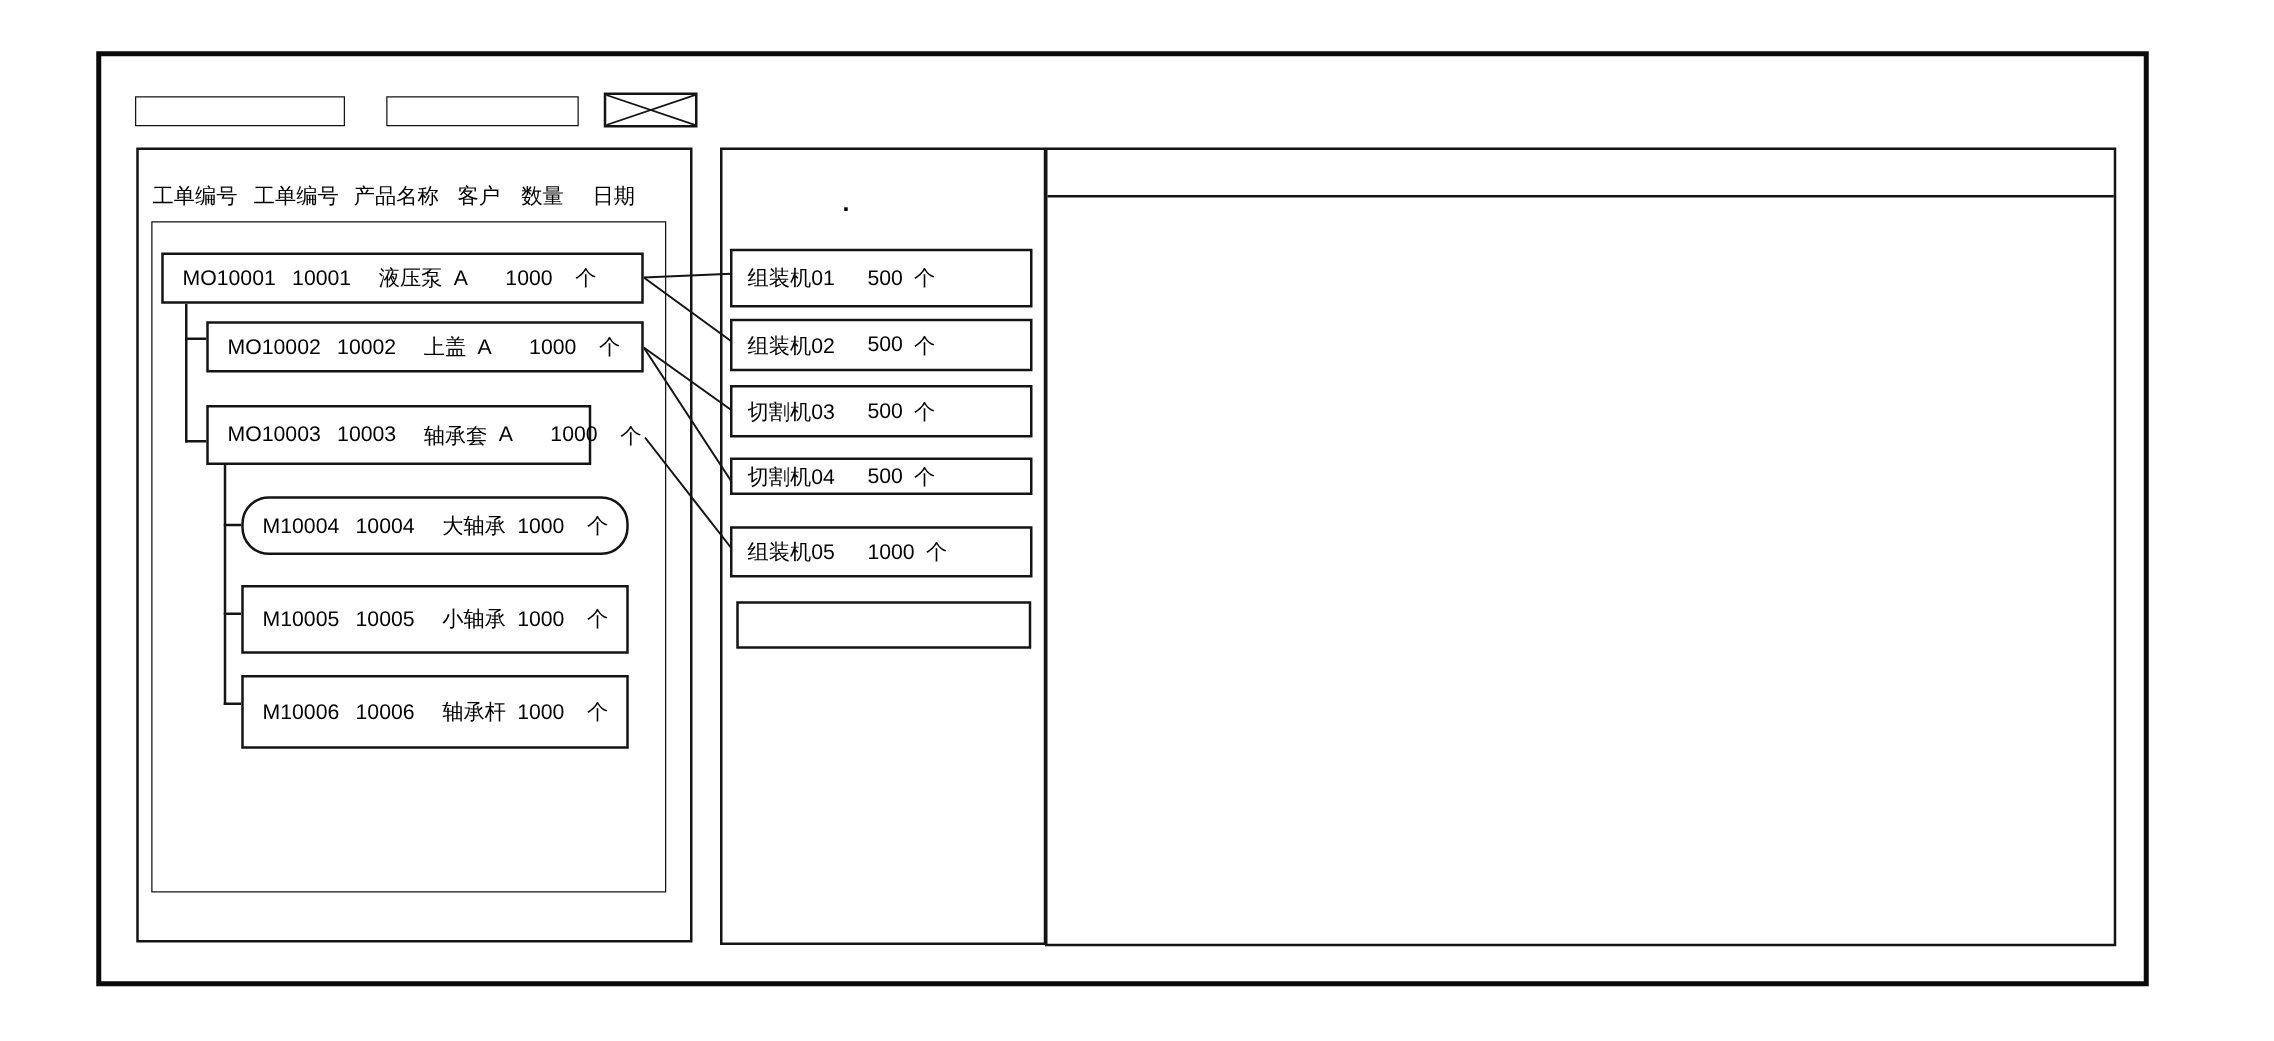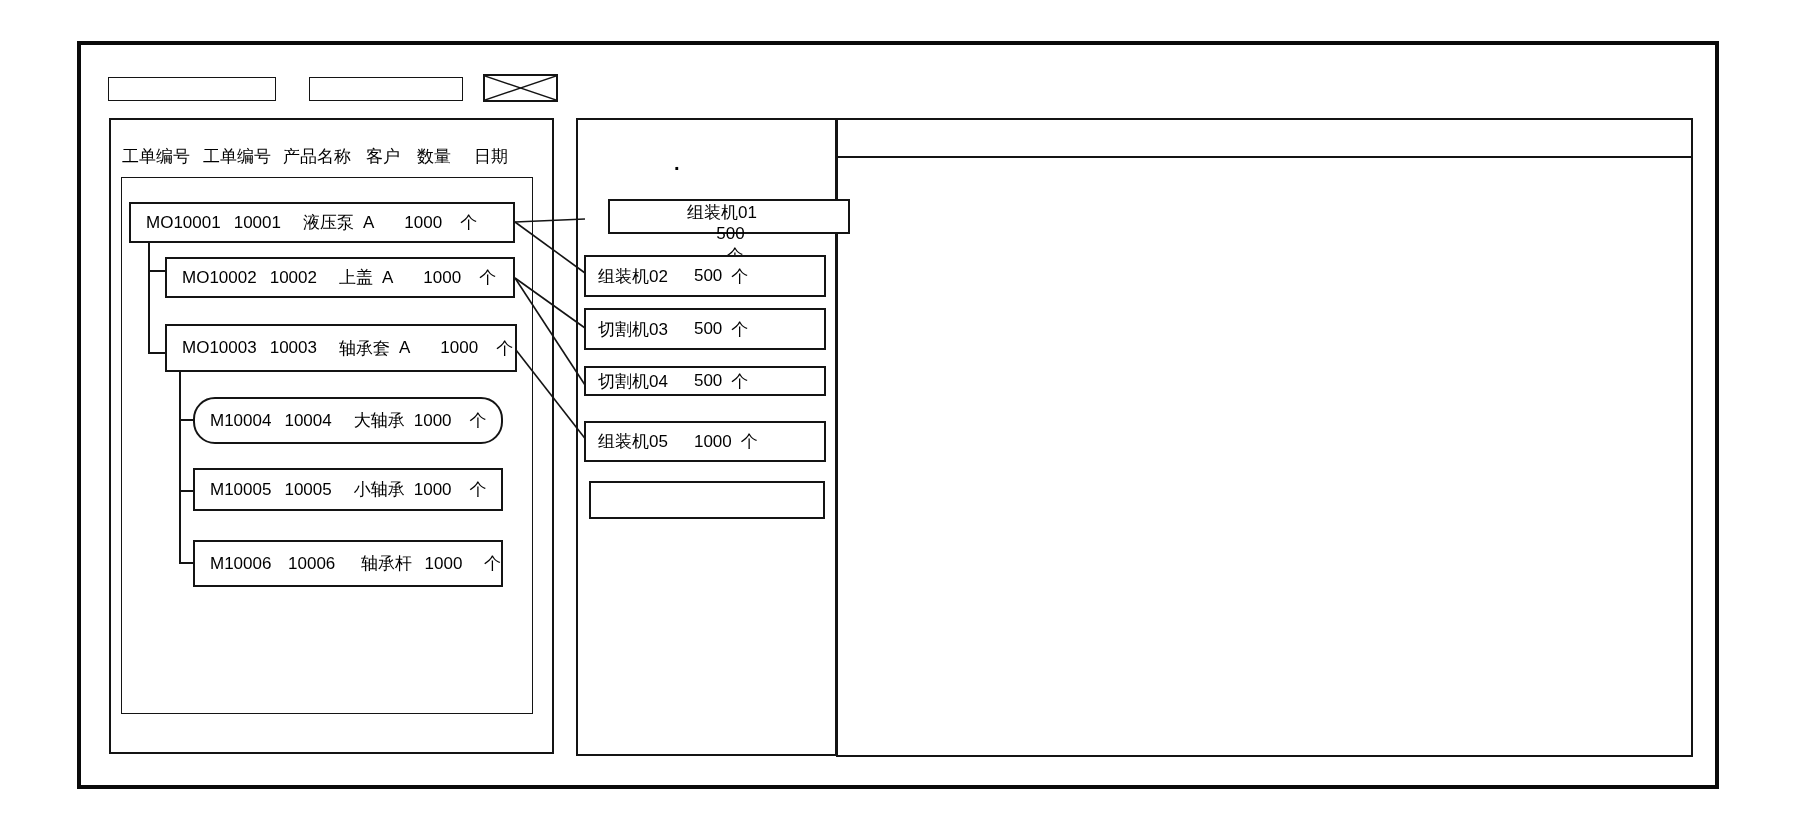--- a/index.html
+++ b/index.html
@@ -78,54 +78,54 @@
     <span class="f-unit">个</span>
   </div>
   <div class="abs tbox" style="left:165px;top:257px;width:350px;height:41px;">
     <span class="f-order">MO10002</span>
     <span class="f-code">10002</span>
     <span class="f-name">上盖</span>
     <span class="f-cust">A</span>
     <span class="f-qty">1000</span>
     <span class="f-unit">个</span>
   </div>
-  <div class="abs tbox" style="left:165px;top:324px;width:352px;height:48px;">
+  <div class="abs tbox" style="left:165px;top:324px;width:308px;height:48px;">
     <span class="f-order">MO10003</span>
     <span class="f-code">10003</span>
     <span class="f-name">轴承套</span>
     <span class="f-cust">A</span>
     <span class="f-qty">1000</span>
     <span class="f-unit">个</span>
   </div>
   <div class="abs tbox" style="left:193px;top:397px;width:310px;height:47px;border-radius:22px;">
     <span class="f-order">M10004</span>
     <span class="f-code">10004</span>
     <span class="f-name">大轴承</span>
     <span class="f-qty">1000</span>
     <span class="f-unit">个</span>
   </div>
-  <div class="abs tbox" style="left:193px;top:468px;width:310px;height:43px;">
+  <div class="abs tbox" style="left:193px;top:468px;width:310px;height:55px;">
     <span class="f-order">M10005</span>
     <span class="f-code">10005</span>
     <span class="f-name">小轴承</span>
     <span class="f-qty">1000</span>
     <span class="f-unit">个</span>
   </div>
-  <div class="abs tbox" style="left:193px;top:540px;width:310px;height:47px;justify-content:space-between;">
+  <div class="abs tbox" style="left:193px;top:540px;width:310px;height:59px;">
     <span class="f-order">M10006</span>
     <span class="f-code">10006</span>
     <span class="f-name">轴承杆</span>
     <span class="f-qty">1000</span>
     <span class="f-unit">个</span>
   </div>
 
   <div class="abs panel" style="left:576px;top:118px;width:261px;height:638px;"></div>
   <span class="dot" style="left:674px;top:160px;">.</span>
 
-  <div class="abs mbox" style="left:608px;top:199px;width:242px;height:35px;flex-direction:column;">
+  <div class="abs mbox" style="left:584px;top:199px;width:242px;height:47px;">
     <span class="m-name">组装机01</span>
     <span class="m-qty">500</span>
     <span class="m-unit">个</span>
   </div>
   <div class="abs mbox" style="left:584px;top:255px;width:242px;height:42px;">
     <span class="m-name">组装机02</span>
     <span class="m-qty">500</span>
     <span class="m-unit">个</span>
   </div>
   <div class="abs mbox" style="left:584px;top:308px;width:242px;height:42px;">

